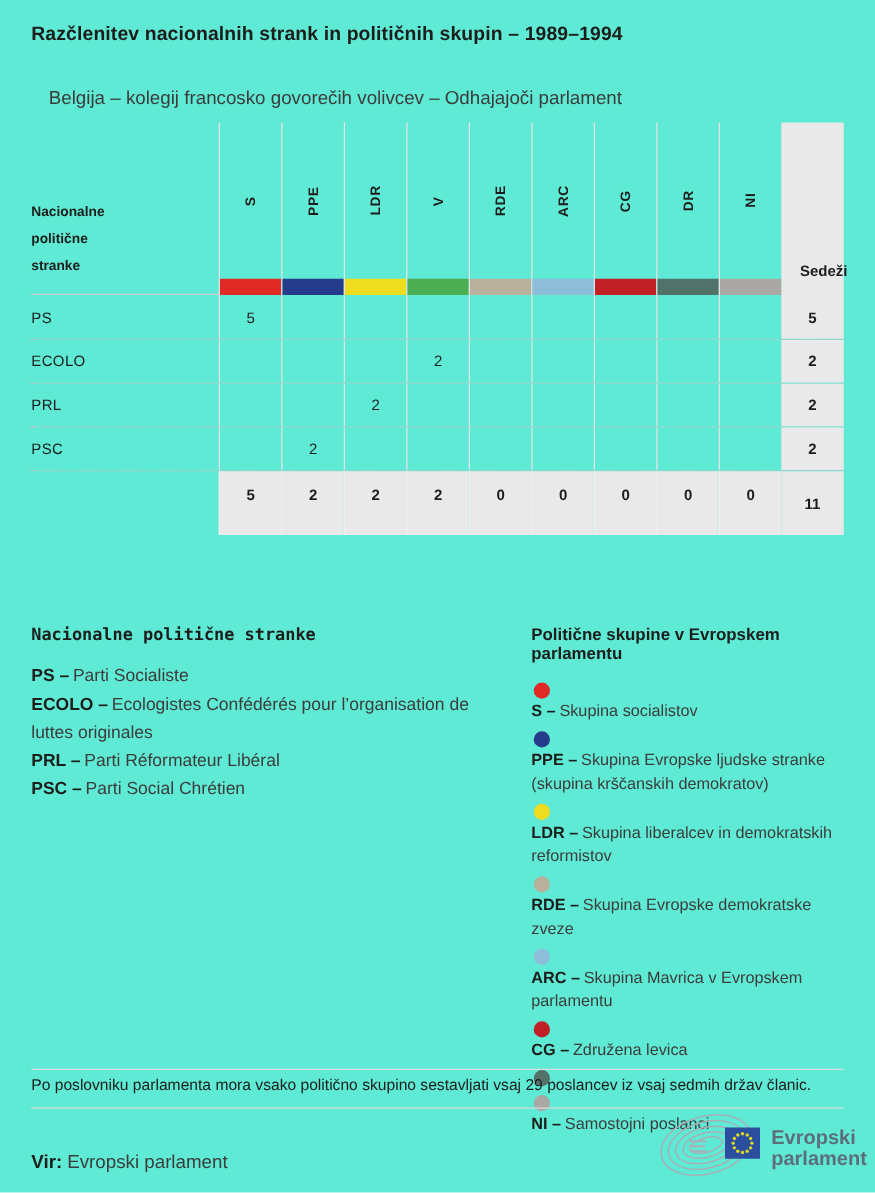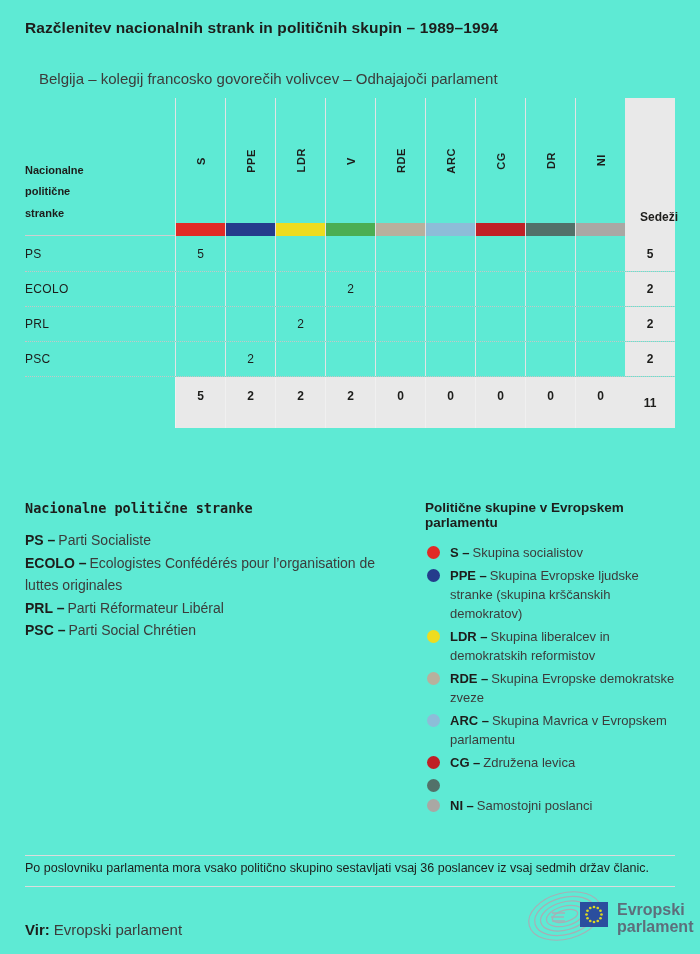--- a/index.html
+++ b/index.html
@@ -40,21 +40,21 @@
   
   .legends { position:absolute; left:25px; top:500px; width:650px; display:flex; }
   .legend-left { width:380px; }
   .legend-left h3 { font-family:"DejaVu Sans Mono", monospace; font-size:13.5px; font-weight:700; }
   .legend-left ul { list-style:none; margin-top:13px; font-size:14px; line-height:22.5px; color:#3c3c3b; }
   .legend-left li b { color:#1d1d1b; margin-right:3px; }
 
   .legend-right { margin-left:20px; width:250px; }
   .legend-right h3 { font-size:13.5px; font-weight:700; margin-bottom:13px; }
   .legend-right ul { list-style:none; }
-  .lg-item { display:flex; margin-bottom:4px; }
+  .lg-item { display:flex; margin-bottom:4px;flex-direction:column; }
   .lg-dot { width:13px; height:13px; border-radius:50%; margin:3px 10px 0 2px; flex:none; }
   .lg-text { font-size:13px; line-height:19px; color:#3c3c3b; }
   .lg-text b { color:#1d1d1b; margin-right:3px; }
 
   
   .sep { position:absolute; left:25px; width:650px; border-top:1px solid #dcdcdc; }
   #sep1 { top:855px; } #sep2 { top:886px; }
   .note { position:absolute; left:25px; top:861px; width:650px; font-size:12.5px; color:#1d1d1b; }
   .source { position:absolute; left:25px; top:921px; font-size:15px; color:#3c3c3b; }
   .source b { color:#1d1d1b; margin-right:4px; }
@@ -224,21 +224,21 @@
           </li>
           <li class="lg-item">
             <span class="lg-dot" style="background: rgb(169, 168, 164);"></span>
             <span class="lg-text"><b>NI –</b><span>Samostojni poslanci</span></span>
           </li>
         </ul>
     </div>
   </div>
 
   <div class="sep" id="sep1"></div>
-  <div class="note">Po poslovniku parlamenta mora vsako politično skupino sestavljati vsaj 36 poslancev iz vsaj sedmih držav članic.</div>
+  <div class="note">Po poslovniku parlamenta mora vsako politično skupino sestavljati vsaj 29 poslancev iz vsaj sedmih držav članic.</div>
   <div class="sep" id="sep2"></div>
 
   <div class="source"><b>Vir:</b><span>Evropski parlament</span></div>
 
   <div class="logo">
     <svg width="170" height="58" viewBox="0 0 170 58">
       <g fill="none" stroke="#a7b0b6" stroke-width="1.2">
         <ellipse cx="40" cy="27" rx="37" ry="23" transform="rotate(-15 40 27)"></ellipse>
         <ellipse cx="40" cy="27" rx="31" ry="18.5" transform="rotate(-15 40 27)"></ellipse>
         <ellipse cx="40" cy="27" rx="25" ry="14" transform="rotate(-15 40 27)"></ellipse>

